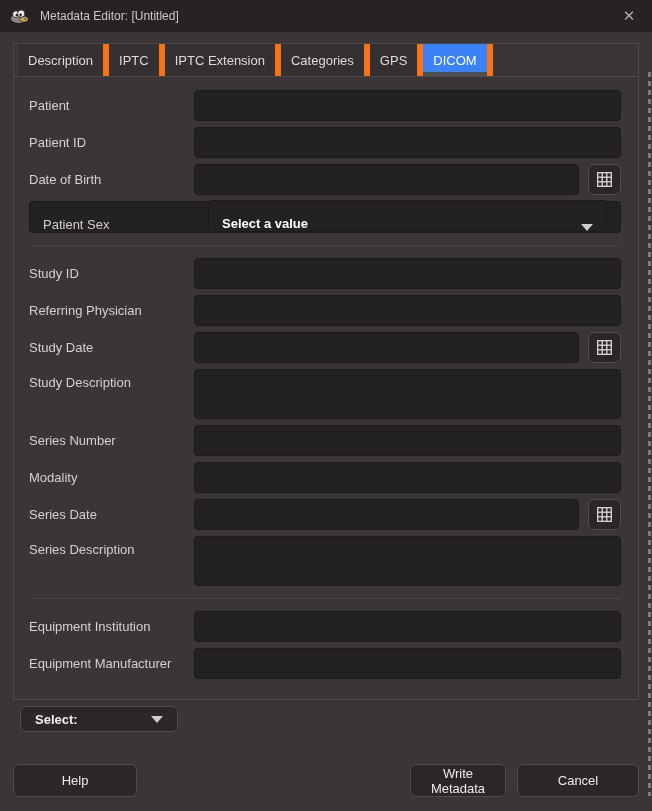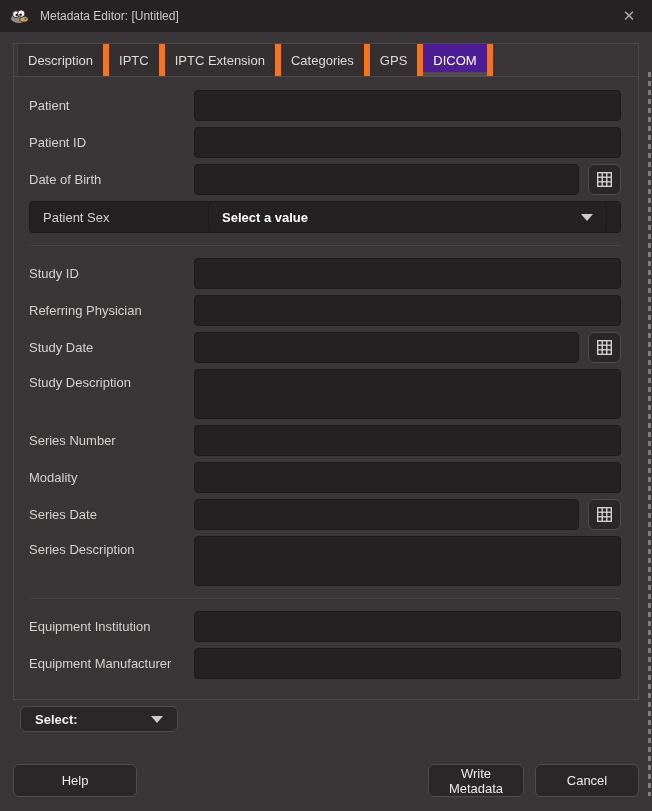--- a/index.html
+++ b/index.html
@@ -9,54 +9,54 @@
   .titlebar{height:32px;background:#272324;display:flex;align-items:center;padding:0 8px 0 9px;}
   .wilber{display:flex;align-items:center;}
   .titlebar .title{color:#cbc8c5;font-size:12px;margin-left:9px;flex:1;white-space:nowrap;}
   .close{color:#ababab;font-size:15px;line-height:32px;width:30px;text-align:center;cursor:default;}
   
   .notebook{margin:11px 13px 0;height:657px;border:1px solid #4d4949;box-sizing:border-box;background:#3a3637;}
   .tabstrip{display:flex;height:32px;border-bottom:1px solid #4d4949;padding-left:3px;}
   .tab{position:relative;display:flex;align-items:center;padding:0 10px;font-size:13px;
        color:#dedbd8;background:#343031;border-right:6px solid #f97316;white-space:nowrap;}
   .tab:first-child{border-left:1px solid #444041;}
-  .tab.active{background:#4c1d95;color:#ffffff;}
+  .tab.active{background:#3b82f6;color:#ffffff;}
   .tab.active::after{content:"";position:absolute;left:0;right:0;bottom:-1px;height:5px;background:#514d4d;}
   
   .content{padding:13px 17px 0 15px;}
   .row{display:flex;align-items:center;margin-bottom:6px;}
   .row.textarea{align-items:flex-start;}
   .flabel{flex:0 0 165px;width:165px;font-size:13px;color:#d4d1ce;}
   .row.textarea .flabel{padding-top:6px;}
   .control{flex:1;display:flex;gap:9px;align-items:stretch;min-width:0;}
   .entry{flex:1;min-width:0;height:31px;box-sizing:border-box;background:#242122;
          border:1px solid #1d1a1b;border-radius:4px;color:#efedec;
          font:13px "Liberation Sans",sans-serif;padding:0 10px;outline:none;}
   textarea.entry{height:50px;resize:none;padding-top:6px;}
   .calbtn{flex:0 0 33px;width:33px;height:31px;box-sizing:border-box;background:#2b2728;
           border:1px solid #504c4d;border-radius:6px;display:flex;align-items:center;
           justify-content:center;padding:0;cursor:default;}
   .combo{flex:1;height:32px;box-sizing:border-box;background:#242122;border:1px solid #1d1a1b;
-         border-radius:4px;display:flex;align-items:center;padding:0 13px;}
+         border-radius:4px;display:flex;align-items:flex-end;padding:0 13px;}
   .ctext{flex:1;font-size:13px;font-weight:700;color:#ffffff;}
   .arrow{width:0;height:0;border-left:6px solid transparent;border-right:6px solid transparent;
          border-top:7px solid #cfcdcb;}
   .separator{height:1px;background:#484445;margin:12px 1px;}
   
   .select-combo{margin:6px 0 0 20px;width:158px;height:26px;box-sizing:border-box;background:#2b2728;
                 border:1px solid #504c4d;border-radius:6px;display:flex;align-items:center;padding:0 14px;}
   .select-combo .ctext{color:#f2f0ee;}
   
   .actions{position:absolute;left:13px;right:13px;top:764px;display:flex;align-items:center;}
   .spacer{flex:1;}
   .btn{height:33px;box-sizing:border-box;background:#2b2728;border:1px solid #504c4d;border-radius:6px;
        color:#eceae8;font:13px "Liberation Sans",sans-serif;cursor:default;}
   .btn-help{width:124px;}
   .btn-write{width:96px;margin-right:11px;}
-  .btn-cancel{width:104px;}
+  .btn-cancel{width:122px;}
   
   .edge-strip{position:absolute;right:1px;top:72px;width:3px;height:724px;
               background:repeating-linear-gradient(180deg,#7e7e7e 0 5px,rgba(0,0,0,0) 5px 9px);}
 </style>
 </head>
 <body>
 
 <div class="window">
 
   <div class="titlebar">

